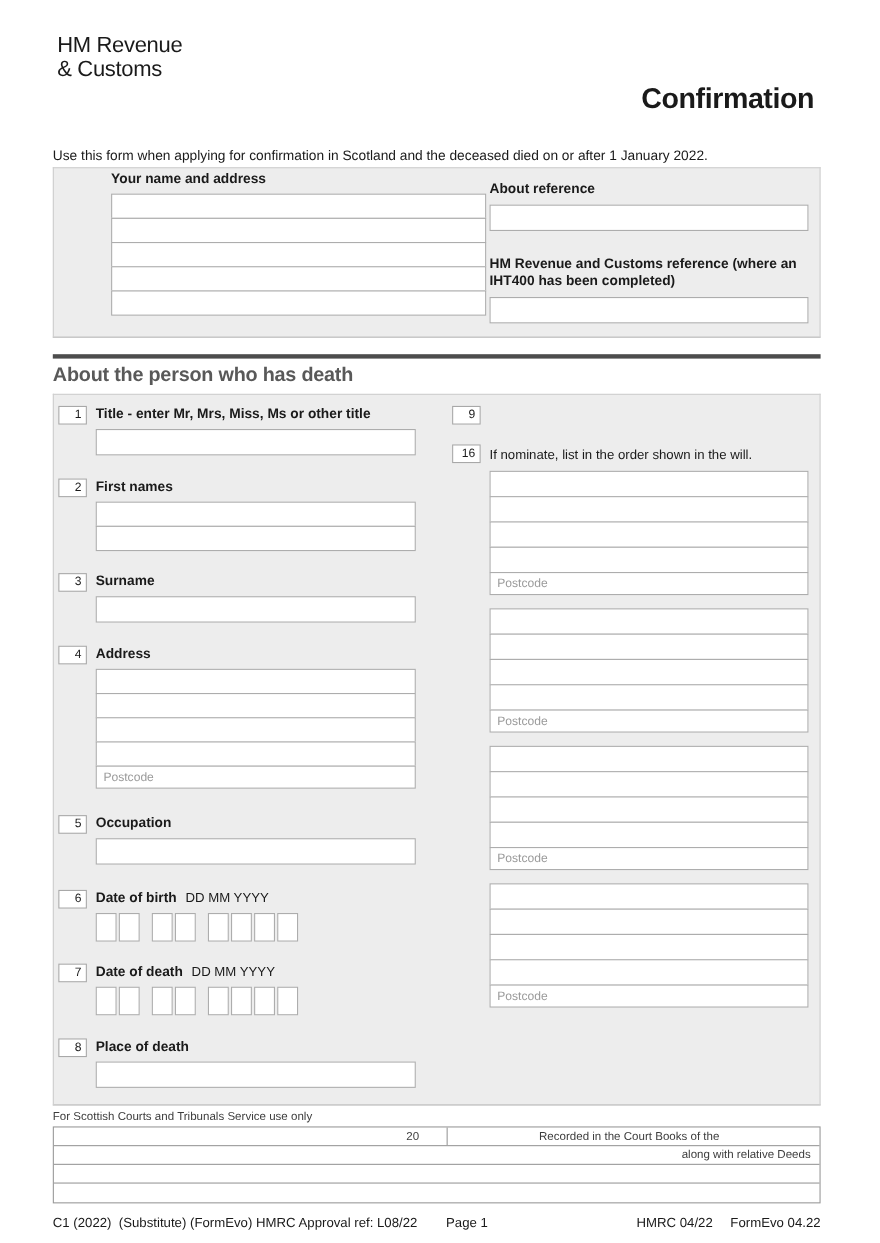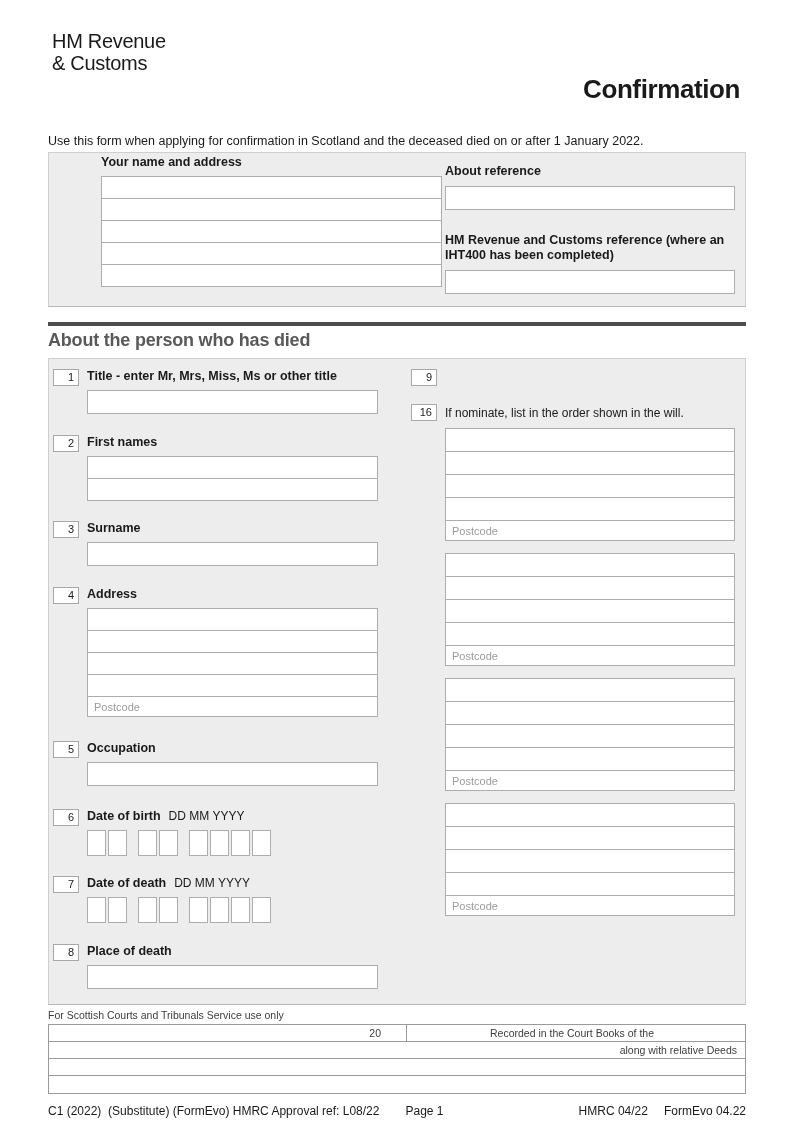--- a/index.html
+++ b/index.html
@@ -119,21 +119,21 @@
     </div>
     <div class="ab-right">
       <div class="blabel">About reference</div>
       <input class="inp m7" type="text" style="">
       <div class="blabel hmrc-ref-label">HM Revenue and Customs reference (where an IHT400 has been completed)</div>
       <input class="inp m7" type="text" style="">
     </div>
   </div>
 
   <div class="rule"></div>
-  <div class="section-heading">About the person who has died</div>
+  <div class="section-heading">About the person who has death</div>
 
   <div class="graybox main-box">
 
     <div class="col-left">
 
       <div class="field mt10">
         <div class="badge">1</div>
         <div class="fb">
           <div class="flabel"><span>Title</span> <span class="fhint">- enter Mr, Mrs, Miss, Ms or other title</span></div>
           <input class="inp m6" type="text" style="">

